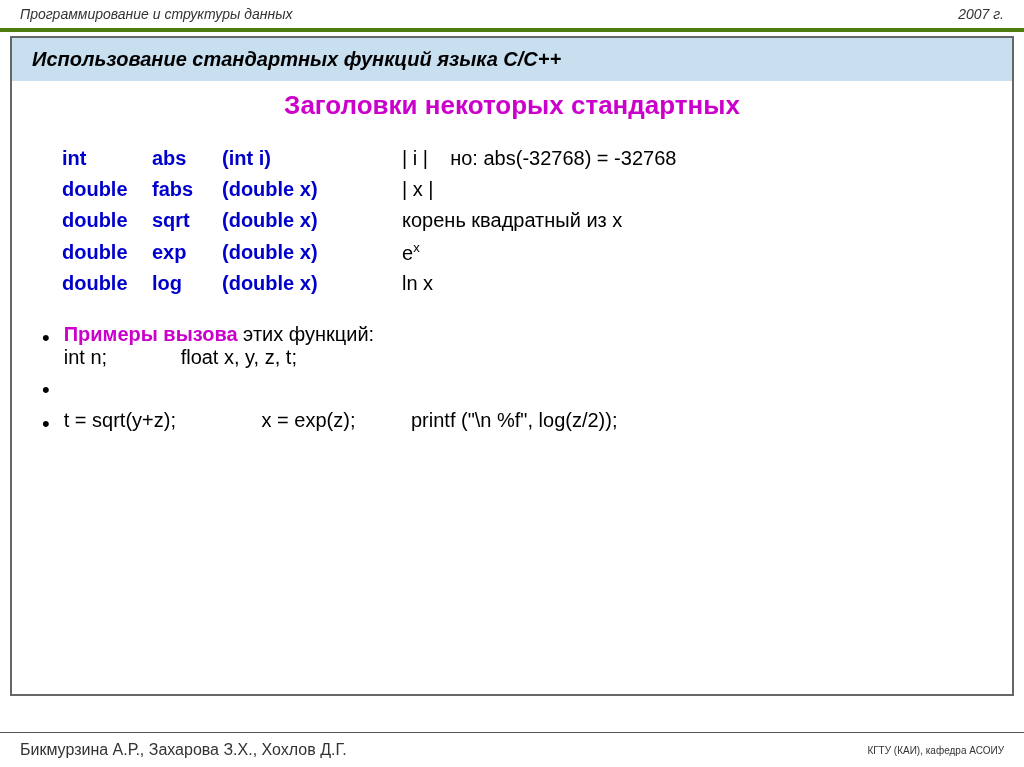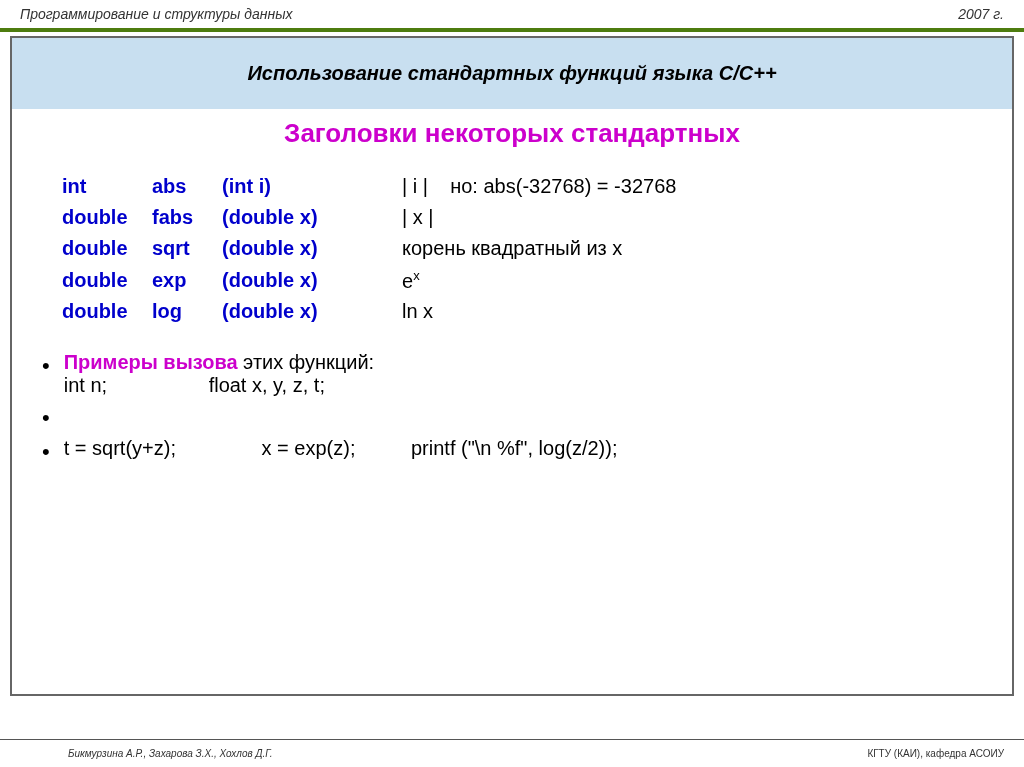--- a/index.html
+++ b/index.html
@@ -27,22 +27,22 @@
     }
     .header-right {
       font-size: 14px;
       color: #333;
       font-style: italic;
     }
 
     
     .title-bar {
       background: #c8dff0;
-      padding: 24px 20px;
-      text-align: center;
+      padding: 10px 20px;
+      text-align: left;
     }
     .title-bar-text {
       font-size: 20px;
       color: #000;
       font-style: italic;
       font-weight: bold;
     }
 
     .slide-container {
       border: 2px solid #666;
@@ -133,24 +133,22 @@
       left: 0;
       right: 0;
       display: flex;
       justify-content: space-between;
       align-items: center;
       padding: 8px 20px;
       border-top: 1px solid #555;
       background: #fff;
     }
     .footer-left {
-      font-size: 10px;
-      color: #333;
-      font-style: italic;
-      margin-left: 48px;
+      font-size: 16px;
+      color: #333;
     }
     .footer-center {
       font-size: 10px;
       color: #333;
     }
     .footer-right {
       font-size: 18px;
       color: #333;
       font-weight: bold;
       display: flex;
@@ -237,21 +235,21 @@
     </div>
 
   </div>
 
   <div class="bullet-section">
     <div class="bullet-item">
       <span class="bullet-dot">•</span>
       <div class="bullet-content">
         <span class="pink-bold">Примеры вызова</span><span class="black-text"> этих функций:</span>
         <br>
-        <span style="display:inline-block; margin-right: 96px;">int n;</span>
+        <span style="display:inline-block; margin-right: 68px;">int n;</span>
         <span>float x, y, z, t;</span>
       </div>
     </div>
 
     <div class="bullet-item">
       <span class="bullet-dot">•</span>
     </div>
 
     <div class="bullet-item">
       <span class="bullet-dot">•</span>

